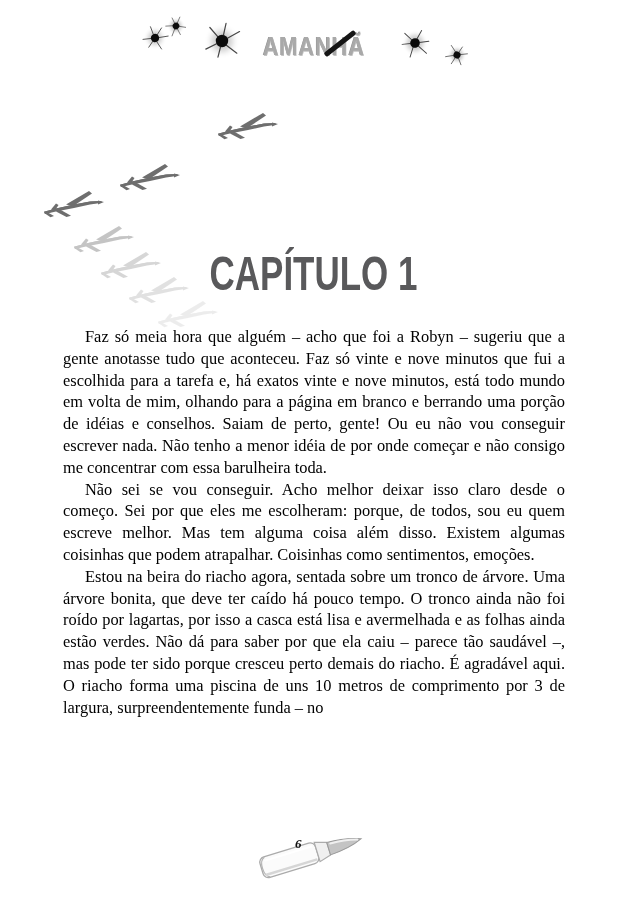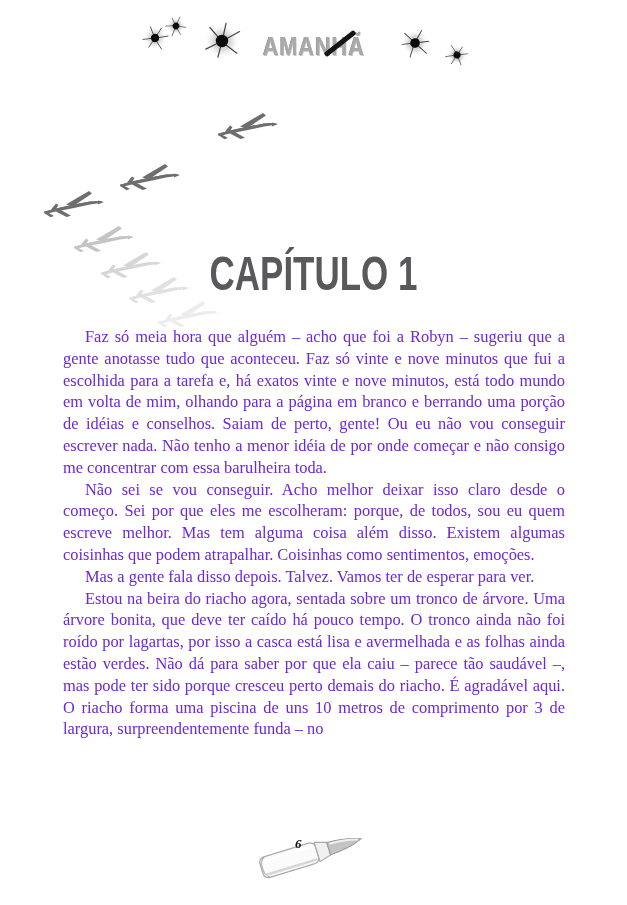--- a/index.html
+++ b/index.html
@@ -52,21 +52,21 @@
     transform:scale(0.76,1.05);
     transform-origin:center top;
     white-space:nowrap;
     user-select:none;
   }
   
   .body-text{
     position:absolute;
     left:63px;top:326px;
     width:502px;
-    color:#6d28d9;
+    color:#000000;
   }
   .body-text p{
     margin:0;
     text-indent:22px;
     text-align:justify;
     font-size:16.4px;
     line-height:21.8px;
     font-family:"Liberation Serif", serif;
   }
   
@@ -143,21 +143,20 @@
     <use href="#jet" transform="translate(101,151)" fill="#6e6e6e" opacity="0.28"></use>
     <use href="#jet" transform="translate(129,176)" fill="#6e6e6e" opacity="0.20"></use>
     <use href="#jet" transform="translate(158,200)" fill="#6e6e6e" opacity="0.12"></use>
   </svg>
 
   <h1 class="chapter">CAPÍTULO 1</h1>
 
   <div class="body-text">
       <p>Faz só meia hora que alguém – acho que foi a Robyn – sugeriu que a gente anotasse tudo que aconteceu. Faz só vinte e nove minutos que fui a escolhida para a tarefa e, há exatos vinte e nove minutos, está todo mundo em volta de mim, olhando para a página em branco e berrando uma porção de idéias e conselhos. Saiam de perto, gente! Ou eu não vou conseguir escrever nada. Não tenho a menor idéia de por onde começar e não consigo me concentrar com essa barulheira toda.</p>
       <p>Não sei se vou conseguir. Acho melhor deixar isso claro desde o começo. Sei por que eles me escolheram: porque, de todos, sou eu quem escreve melhor. Mas tem alguma coisa além disso. Existem algumas coisinhas que podem atrapalhar. Coisinhas como sentimentos, emoções.</p>
-      <p>Mas a gente fala disso depois. Talvez. Vamos ter de esperar para ver.</p>
       <p>Estou na beira do riacho agora, sentada sobre um tronco de árvore. Uma árvore bonita, que deve ter caído há pouco tempo. O tronco ainda não foi roído por lagartas, por isso a casca está lisa e avermelhada e as folhas ainda estão verdes. Não dá para saber por que ela caiu – parece tão saudável –, mas pode ter sido porque cresceu perto demais do riacho. É agradável aqui. O riacho forma uma piscina de uns 10 metros de comprimento por 3 de largura, surpreendentemente funda – no</p>
     </div>
 
   <div class="bullet-wrap">
     <svg width="135" height="70" viewBox="0 0 135 70" aria-hidden="true">
       <g transform="translate(10,34) rotate(-17)">
 
         <rect x="0" y="1.5" width="58" height="21.5" rx="5.5" fill="#fbfbfb" stroke="#ababab" stroke-width="1.3"></rect>
 
         <path d="M6,2 C2.5,3 1,7 1,12.2 C1,17.5 2.5,21.5 6,22.6" fill="none" stroke="#b3b3b3" stroke-width="1.2"></path>

